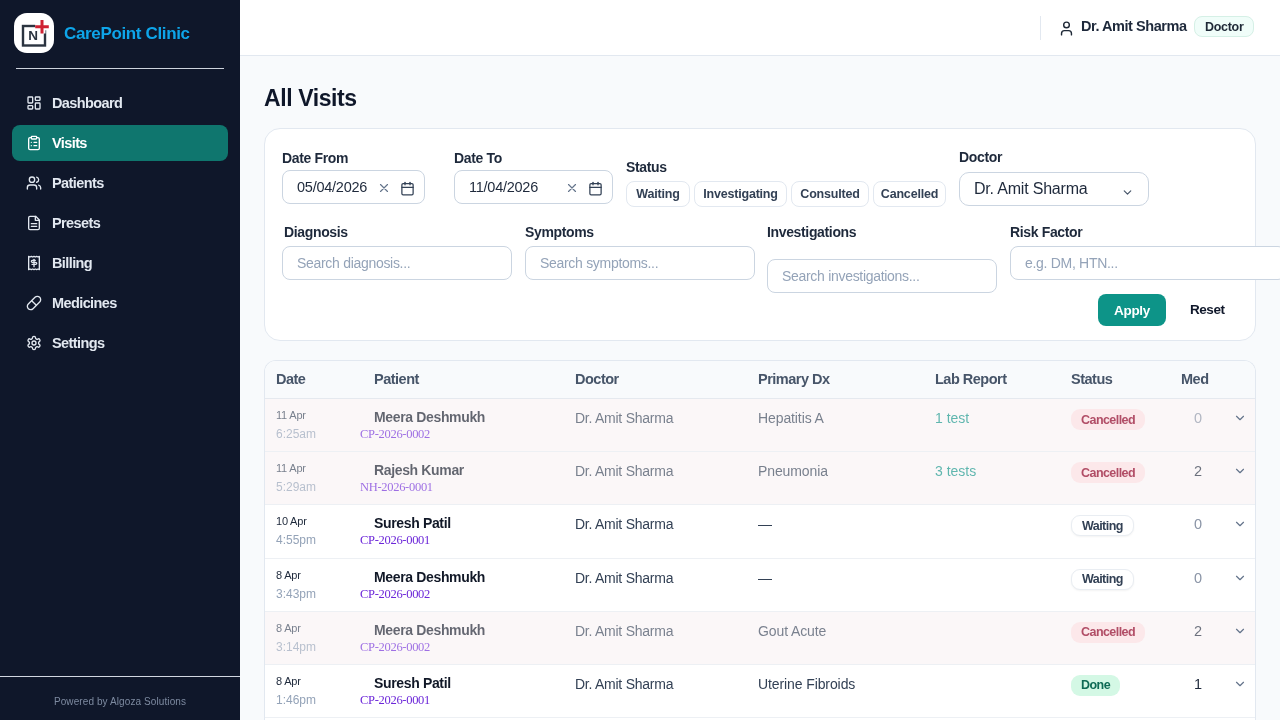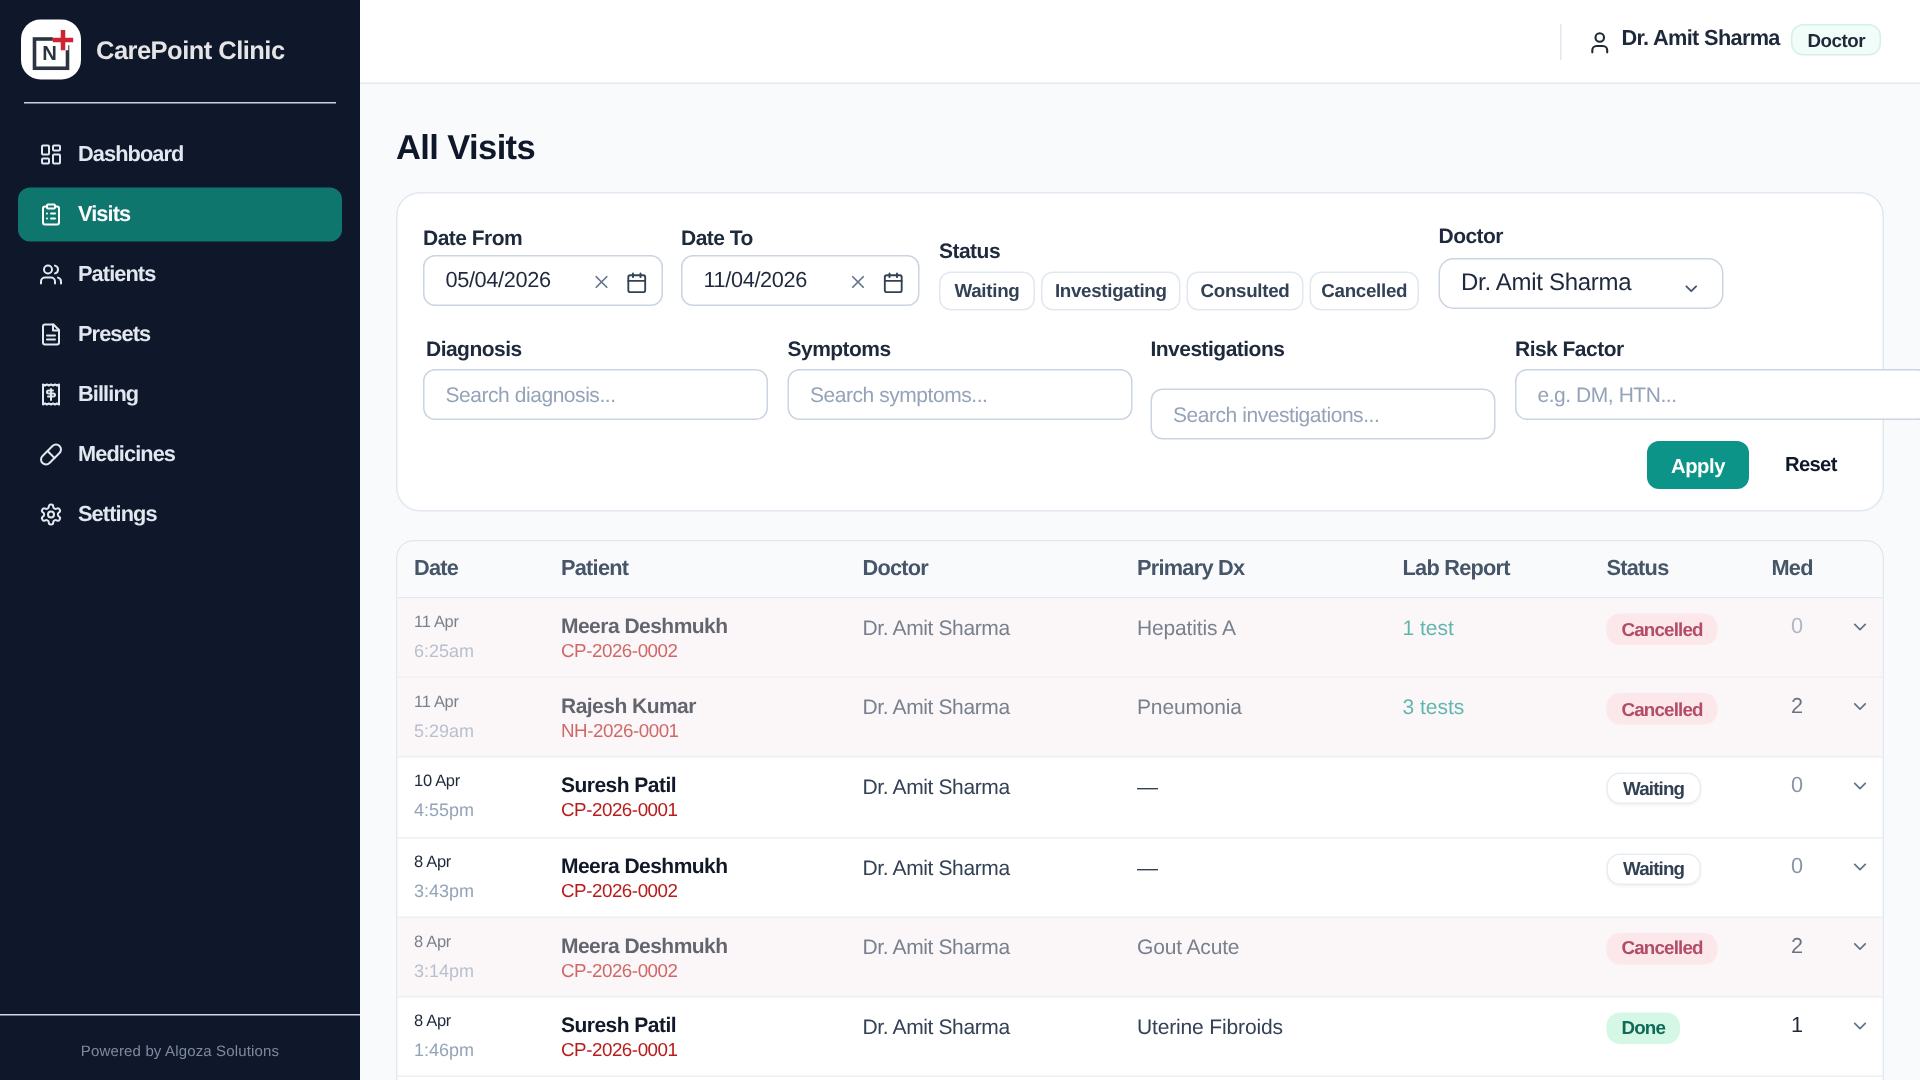--- a/index.html
+++ b/index.html
@@ -3,21 +3,21 @@
 <meta charset="utf-8">
 <style>
 * { margin:0; padding:0; box-sizing:border-box; }
 html,body { width:1280px; height:720px; overflow:hidden; font-family:"Liberation Sans", sans-serif; }
 body { background:#f8fafc; position:relative; }
 
 
 .sidebar { position:absolute; left:0; top:0; width:240px; height:720px; background:#0f172a; }
 .logo-row { position:absolute; left:14px; top:15px; display:flex; align-items:center; }
 .logo-box { width:40px; height:40px; background:#fff; border-radius:13px; position:relative; margin-top:-2px; }
-.logo-title { color:#e5e5e5; font-size:17px; font-weight:700; margin-left:10px; letter-spacing:-0.35px; }
+.logo-title { color:#0ea5e9; font-size:17px; font-weight:700; margin-left:10px; letter-spacing:-0.35px; }
 .side-divider { position:absolute; left:16px; right:16px; top:68px; height:1px; background:rgba(226,232,240,0.9); }
 .nav { position:absolute; left:12px; right:12px; top:85px; }
 .nav-item { height:36px; margin-bottom:4px; display:flex; align-items:center; padding-left:14px; border-radius:8px; color:#e2e8f0; font-size:14.5px; font-weight:700; letter-spacing:-0.6px; }
 .nav-item svg { width:16px; height:16px; margin-right:10px; flex:none; }
 .nav-item.active { background:#0f766e; color:#fff; }
 .side-footer { position:absolute; bottom:13px; left:0; width:240px; text-align:center; color:#7d8aa0; font-size:10px; letter-spacing:0.1px; }
 
 
 .topbar { position:absolute; left:240px; top:0; width:1040px; height:56px; background:#fff; border-bottom:1px solid #e2e8f0; }
 .avail-pill { position:absolute; left:621px; top:11px; width:159px; height:30px; border:1px solid #e2e8f0; border-radius:10px; background:#fff; display:flex; align-items:center; }
@@ -45,21 +45,21 @@
 .table-card { position:absolute; left:264px; top:360px; width:992px; height:362px; background:#fff; border:1px solid #e2e8f0; border-radius:12px 12px 0 0; border-bottom:none; overflow:hidden; }
 .thead { position:relative; height:38px; background:#f8fafc; border-bottom:1px solid #e5e9ef; }
 .th { position:absolute; top:10px; font-size:14.5px; font-weight:700; color:#475569; letter-spacing:-0.5px; }
 .trow { position:relative; height:53.2px; border-bottom:1px solid #edf0f4; }
 .trow.cancelled { background:#fbf7f8; }
 .trow .fade { opacity:0.65; }
 .cell { position:absolute; }
 .c-date { left:11px; top:10px; font-size:11px; color:#334155; letter-spacing:-0.2px; }
 .c-time { left:11px; top:28px; font-size:12px; color:#94a3b8; }
 .c-name { left:109px; top:10px; font-size:14px; font-weight:700; color:#111827; letter-spacing:-0.35px; }
-.c-id { left:109px; top:28px; font-size:12.5px; color:#b91c1c; font-family:Liberation Sans, sans-serif; letter-spacing:-0.3px; }
+.c-id { left:95px; top:28px; font-size:12.5px; color:#6d28d9; font-family:Liberation Serif, serif; letter-spacing:-0.3px; }
 .c-doc { left:310px; top:11px; font-size:14px; color:#334155; letter-spacing:-0.25px; }
 .c-dx { left:493px; top:11px; font-size:14px; color:#334155; letter-spacing:-0.1px; }
 .c-lab { left:670px; top:11px; font-size:14px; color:#0d9488; }
 .c-pill { position:absolute; left:806px; top:10px; height:21px; border-radius:9px; font-size:12.5px; font-weight:700; display:flex; align-items:center; padding:0 10px; letter-spacing:-0.55px; }
 .pill-cancel { background:#fce8ea; color:#b14d66; }
 .pill-wait { background:#fff; color:#334155; border:1px solid #e9edf2; box-shadow:0 1px 2px rgba(0,0,0,0.05); }
 .pill-done { background:#d4f8e5; color:#0f6b55; }
 .c-med { left:916px; top:11px; width:34px; text-align:center; font-size:14.5px; color:#1e293b; }
 .c-med.zero { color:#8a94a6; }
 .c-chev { left:968px; top:12px; }
@@ -132,21 +132,21 @@
       <circle cx="12" cy="7" r="4"></circle>
     </svg>
   <div class="user-name">Dr. Amit Sharma</div>
   <div class="role-badge">Doctor</div>
 </div>
 
 <div class="h1">All Visits</div>
 
 <div class="filter-card">
   <div class="flabel" style="left:17px; top:21px;">Date From</div>
-  <div class="finput" style="left:17px; top:41px; width:160px;">05/04/2026
+  <div class="finput" style="left:17px; top:41px; width:143px;">05/04/2026
     <svg style="position:absolute; right:33px; top:10px;" width="14" height="14" viewBox="0 0 24 24" fill="none" stroke="#64748b" stroke-width="2" stroke-linecap="round" stroke-linejoin="round">
         <path d="M18 6 6 18M6 6l12 12"></path>
       </svg>
     <svg style="position:absolute; right:9px; top:10px;" width="15" height="15" viewBox="0 0 24 24" fill="none" stroke="#334155" stroke-width="2" stroke-linecap="round" stroke-linejoin="round">
         <rect x="3" y="4" width="18" height="18" rx="2"></rect>
         <line x1="16" y1="2" x2="16" y2="6"></line>
         <line x1="8" y1="2" x2="8" y2="6"></line>
         <line x1="3" y1="10" x2="21" y2="10"></line>
       </svg>
   </div>

